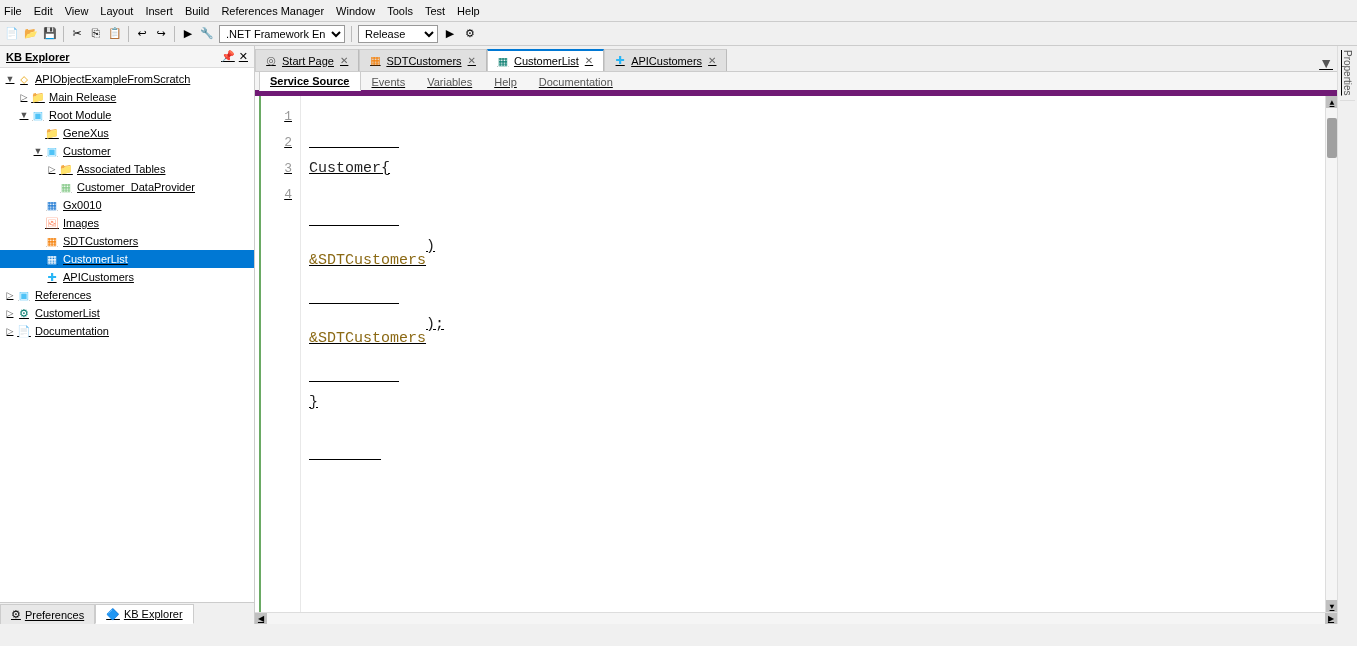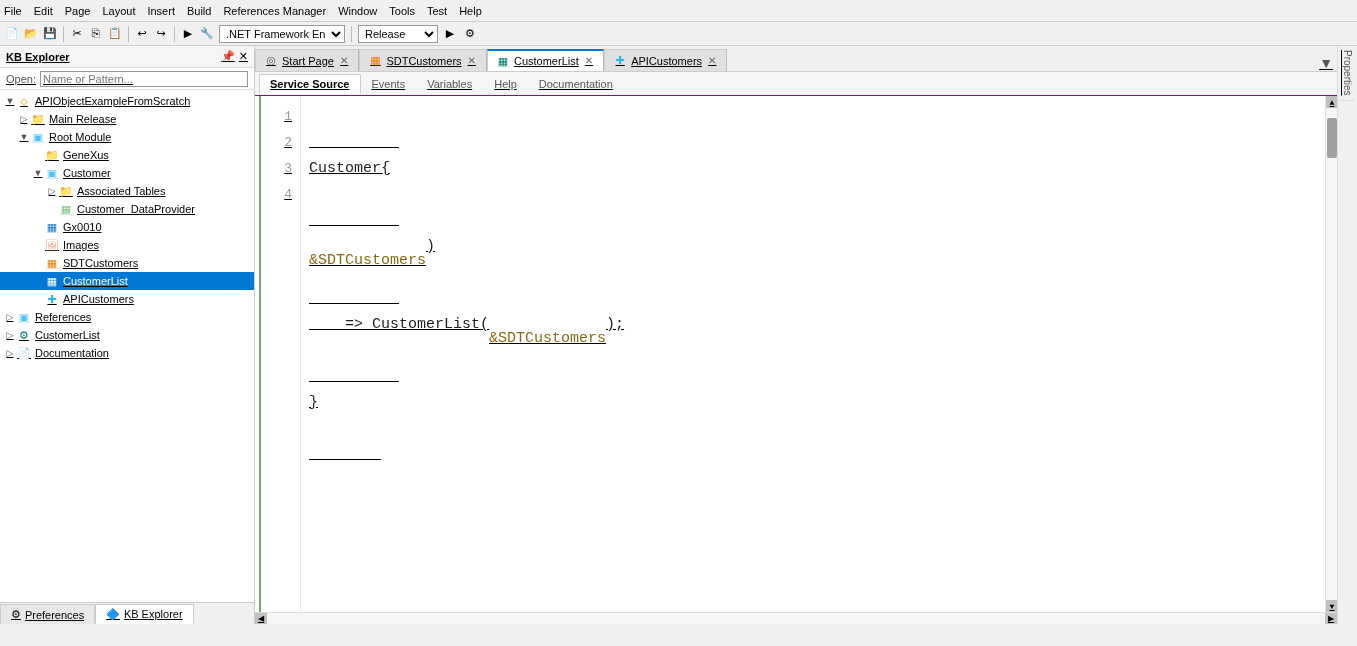--- a/index.html
+++ b/index.html
@@ -135,21 +135,21 @@
     .doc-tab.active { background: #fff; border-top: 2px solid #0078d4; }
     .doc-tab-close { font-size: 10px; color: #666; cursor: pointer; line-height: 1; padding: 1px 2px; }
     .doc-tab-icon { width: 14px; height: 14px; display: inline-flex; align-items: center; justify-content: center; }
     .doc-tabs-overflow { margin-left: auto; display: flex; align-items: center; padding: 0 4px; }
 
     
     .sub-tabs {
       display: flex;
       align-items: center;
       background: #f5f5f5;
-      border-bottom: 1px solid #701a75;
+      border-bottom: 6px solid #701a75;
       height: 24px;
       padding: 0 4px;
     }
     .sub-tab {
       padding: 2px 10px; font-size: 11px; cursor: pointer;
       border: 1px solid transparent; border-bottom: none;
       height: 20px; display: flex; align-items: center;
     }
     .sub-tab.active {
       background: #fff; border-color: #ccc; border-bottom: 1px solid #fff;
@@ -241,21 +241,21 @@
     .hscrollbar-btn { width: 12px; height: 12px; background: #c0c0c0; display: flex; align-items: center; justify-content: center; font-size: 8px; cursor: pointer; flex-shrink: 0; }
     .hscrollbar-track { flex: 1; position: relative; height: 100%; }
   </style>
 </head>
 <body>
 
 <div class="toolbar">
   <div class="toolbar-menu">
     <span>File</span>
     <span>Edit</span>
-    <span>Page</span>
+    <span>View</span>
     <span>Layout</span>
     <span>Insert</span>
     <span>Build</span>
     <span>References Manager</span>
     <span>Window</span>
     <span>Tools</span>
     <span>Test</span>
     <span>Help</span>
   </div>
 </div>
@@ -290,24 +290,20 @@
 <div class="main-layout">
 
   <div class="sidebar">
     <div class="sidebar-header">
       <span class="sidebar-header-title">KB Explorer</span>
       <div class="sidebar-header-icons">
         <span style="font-size:11px;cursor:pointer;">📌</span>
         <span style="font-size:11px;cursor:pointer;">✕</span>
       </div>
     </div>
-    <div class="sidebar-open">
-      <label>Open:</label>
-      <input type="text" placeholder="Name or Pattern..." style="">
-    </div>
     <div class="tree-area">
 
       <div class="tree-item">
         <span class="tree-expand">▼</span>
         <span class="tree-icon icon-root">⬦</span>
         <span class="tree-label">APIObjectExampleFromScratch</span>
       </div>
 
       <div class="tree-item">
         <span class="tree-indent"></span>
@@ -481,21 +477,21 @@
         <div style="width:6px; background:#fff; border-right:2px solid #6aaa64; flex-shrink:0;"></div>
         <div class="line-numbers">
           <div class="line-number">1</div>
           <div class="line-number">2</div>
           <div class="line-number">3</div>
           <div class="line-number">4</div>
         </div>
         <div class="code-content" contenteditable="false" style="">
           <div class="code-line"><span class="c-default">Customer{</span></div>
           <div class="code-line"><span class="c-link">&amp;SDTCustomers</span><span class="c-default">)</span></div>
-          <div class="code-line"><span class="c-default">    =&gt; CustomerList(</span><span class="c-link">&amp;SDTCustomers</span><span class="c-default">);</span></div>
+          <div class="code-line"><span class="c-link">&amp;SDTCustomers</span><span class="c-default">);</span></div>
           <div class="code-line"><span class="c-default">}</span></div>
         </div>
 
         <div class="vscrollbar">
           <div class="vscrollbar-btn">▲</div>
           <div class="vscrollbar-track">
             <div class="vscrollbar-thumb"></div>
           </div>
           <div class="vscrollbar-btn">▼</div>
         </div>

